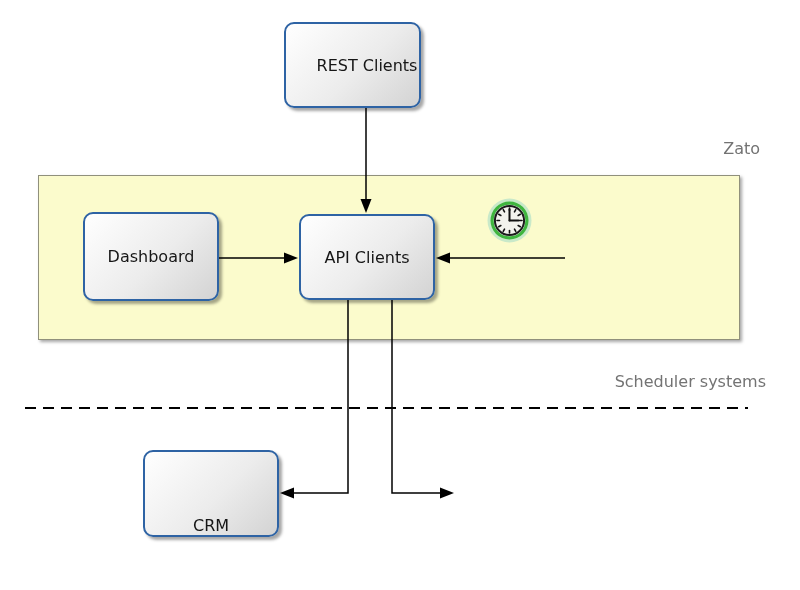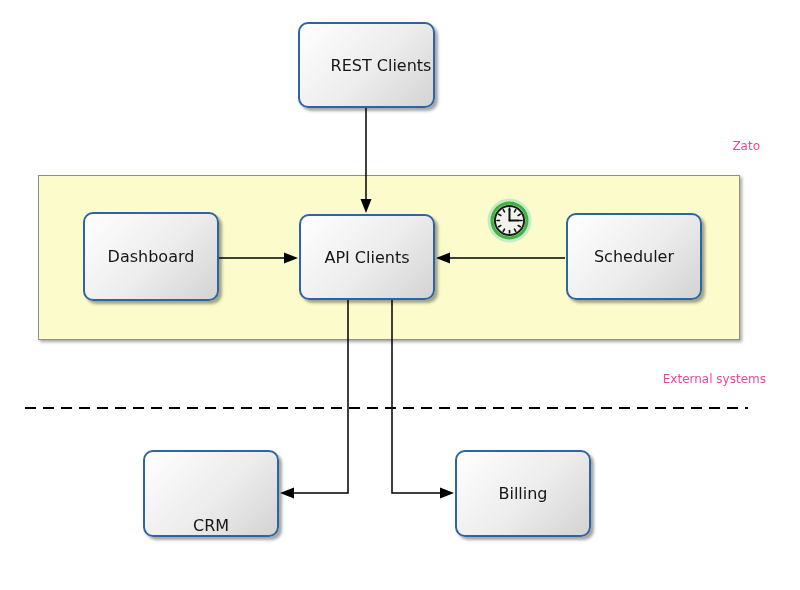--- a/index.html
+++ b/index.html
@@ -43,30 +43,30 @@
     background: linear-gradient(135deg, #ffffff 0%, #ececec 55%, #d3d3d3 100%);
     box-shadow: 3px 3px 3px rgba(0,0,0,0.35);
     display: flex;
     align-items: center;
     justify-content: center;
     font-size: 16px;
     color: #161616;
     z-index: 3;
     white-space: nowrap;
   }
-  .node-rest-clients { left: 298px; top: 22px;  width: 137px; height: 86px; padding-left: 29px; }
+  .node-rest-clients { left: 284px; top: 22px;  width: 137px; height: 86px; padding-left: 29px; }
   .node-dashboard    { left: 83px;  top: 212px; width: 136px; height: 89px; align-items: center; }
   .node-api-service  { left: 299px; top: 214px; width: 136px; height: 86px; }
   .node-scheduler    { left: 566px; top: 213px; width: 136px; height: 87px; }
   .node-crm          { left: 143px; top: 450px; width: 136px; height: 87px; align-items: flex-end; }
   .node-billing      { left: 455px; top: 450px; width: 136px; height: 87px; }
   .floating-label {
     position: absolute;
-    font-size: 12px;
-    color: #ec4899;
+    font-size: 16px;
+    color: #737373;
     z-index: 3;
     white-space: nowrap;
   }
   .zato-label { top: 139px; right: 40px; }
   .external-systems-label { top: 372px; right: 34px; }
   .clock {
     position: absolute;
     left: 486px;
     top: 197px;
     width: 47px;
@@ -105,39 +105,33 @@
 
     <g>
       <polyline points="392,300 392,493 442,493" fill="none" stroke="#000000" stroke-width="1.5"></polyline>
       <polygon points="454,493 440,487.5 440,498.5" fill="#000000"></polygon>
     </g>
 
     <line x1="25" y1="408" x2="748" y2="408" stroke="#000000" stroke-width="2" stroke-dasharray="11,7"></line>
   </svg>
 
   <div class="floating-label zato-label">Zato</div>
-  <div class="floating-label external-systems-label">External systems</div>
+  <div class="floating-label external-systems-label">Scheduler systems</div>
 
   <div class="node node-rest-clients">
     <span>REST Clients</span>
   </div>
   <div class="node node-dashboard">
     <span>Dashboard</span>
   </div>
   <div class="node node-api-service">
     <span>API Clients</span>
   </div>
-  <div class="node node-scheduler">
-    <span>Scheduler</span>
-  </div>
   <div class="node node-crm">
     <span>CRM</span>
-  </div>
-  <div class="node node-billing">
-    <span>Billing</span>
   </div>
 
   <svg class="clock" viewBox="0 0 47 47" xmlns="http://www.w3.org/2000/svg">
     <circle cx="23.5" cy="23.5" r="22" fill="#c9e9c9"></circle>
     <circle cx="23.5" cy="23.5" r="19" fill="#3fb53f"></circle>
     <circle cx="23.5" cy="23.5" r="15.8" fill="#ffffff"></circle>
     <circle cx="23.5" cy="23.5" r="14.6" fill="#f2f2ed" stroke="#1b1b1b" stroke-width="2"></circle>
     <g stroke="#111111" stroke-width="1.6" stroke-linecap="round">
       <line x1="23.5" y1="11" x2="23.5" y2="13.5"></line>
       <line x1="29.75" y1="12.68" x2="28.5" y2="14.84"></line>

